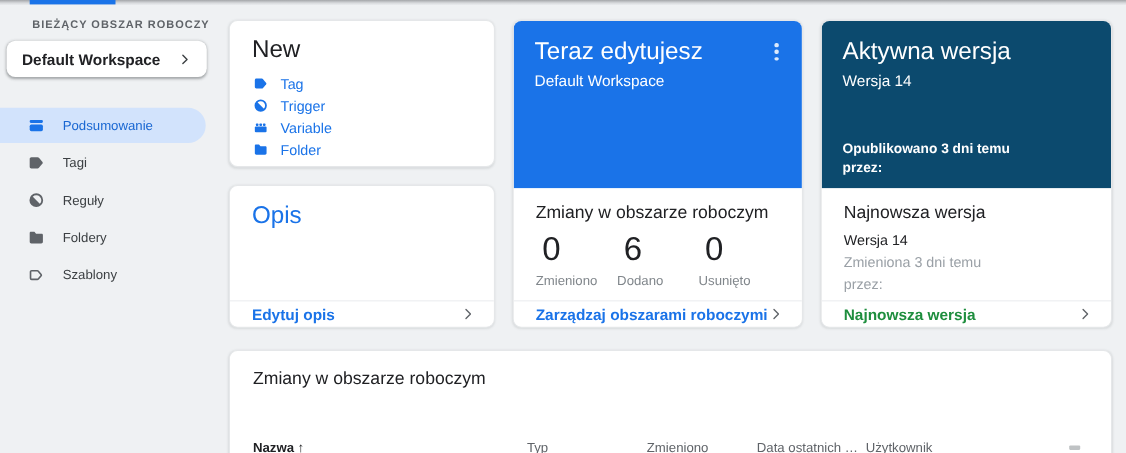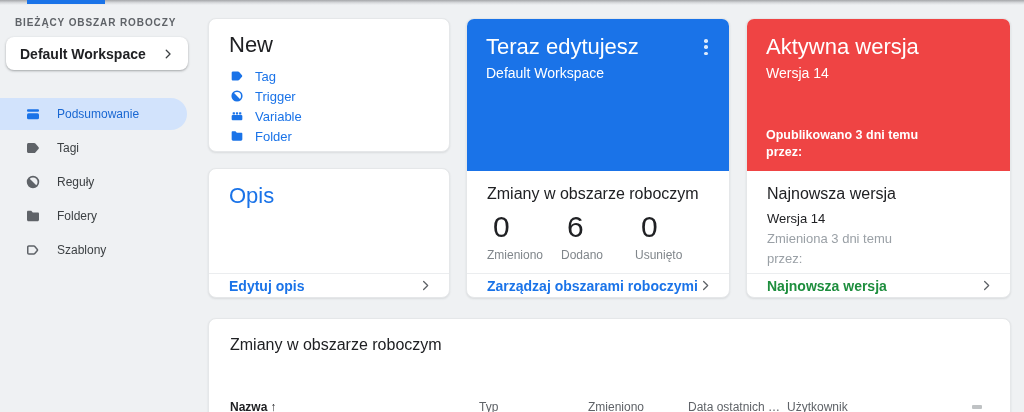--- a/index.html
+++ b/index.html
@@ -12,21 +12,21 @@
   }
 
   
   .top-strip { position:relative; height:5px;
     background:linear-gradient(180deg,#a4a6a9 0%,#d8dadd 55%,#eff1f3 100%); }
   .tab-indicator { position:absolute; left:27px; top:0; width:78px; height:4px; background:#1a73e8; }
 
   .layout { display:flex; height:407px; }
 
   
-  .sidebar { width:205px; flex:none; padding-top:12px; }
+  .sidebar { width:205px; flex:none; padding-top:12px;text-align:center; }
   .ws-label { font-size:10px; font-weight:bold; letter-spacing:.9px; color:#5f6368; margin:0 0 9px 15px; }
   .ws-selector { margin-left:6px; width:182px; height:33px; background:#fff; border-radius:8px;
     box-shadow:0 1px 2px rgba(60,64,67,.3),0 1px 3px rgba(60,64,67,.15);
     display:flex; align-items:center; justify-content:space-between; padding:0 13px 0 14px; cursor:pointer; }
   .ws-name { font-size:14px; font-weight:bold; color:#202124; }
   .nav { margin-top:28px; }
   .nav-item { height:32px; margin-bottom:2px; display:flex; align-items:center; padding-left:24px; gap:15px;
     font-size:12px; color:#3c4043; cursor:pointer; }
   .nav-item .nicon { width:18px; height:18px; flex:none; color:#5f6368; }
   .nav-item.selected { background:#d2e3fc; width:187px; border-radius:0 17px 17px 0; color:#1967d2; }
@@ -50,21 +50,21 @@
 
   .card-footer { border-top:1px solid #ebedef; height:24px; flex:none;
     display:flex; align-items:center; justify-content:space-between; padding:0 16px 0 20px; cursor:pointer; }
   .flink { font-size:14px; font-weight:bold; }
   .flink.blue { color:#1a73e8; }
   .flink.green { color:#1e8e3e; }
 
   .tall-card { height:280px; display:flex; flex-direction:column; }
   .card-head { height:152px; flex:none; color:#fff; padding:14px 14px 10px 19px; display:flex; flex-direction:column; position:relative; }
   .head-blue { background:#1a73e8; }
-  .head-green { background:#ef4444; }
+  .head-green { background:#0c4a6e; }
   .head-title { font-size:22px; line-height:28px; }
   .head-sub { font-size:14px; margin-top:4px; }
   .pub-block { margin-top:auto; font-size:12.5px; font-weight:bold; line-height:17px; }
   .kebab { position:absolute; top:19px; right:15px; width:16px; height:18px;
     display:flex; flex-direction:column; align-items:center; justify-content:space-between; cursor:pointer; padding:1px 0; }
   .kebab i { width:3.5px; height:3.5px; border-radius:50%; background:rgba(255,255,255,.85); }
 
   .card-body { flex:1; padding:14px 20px 0; }
   .body-title { font-size:16px; color:#202124; }
   .stats { display:flex; margin-top:7px; }

